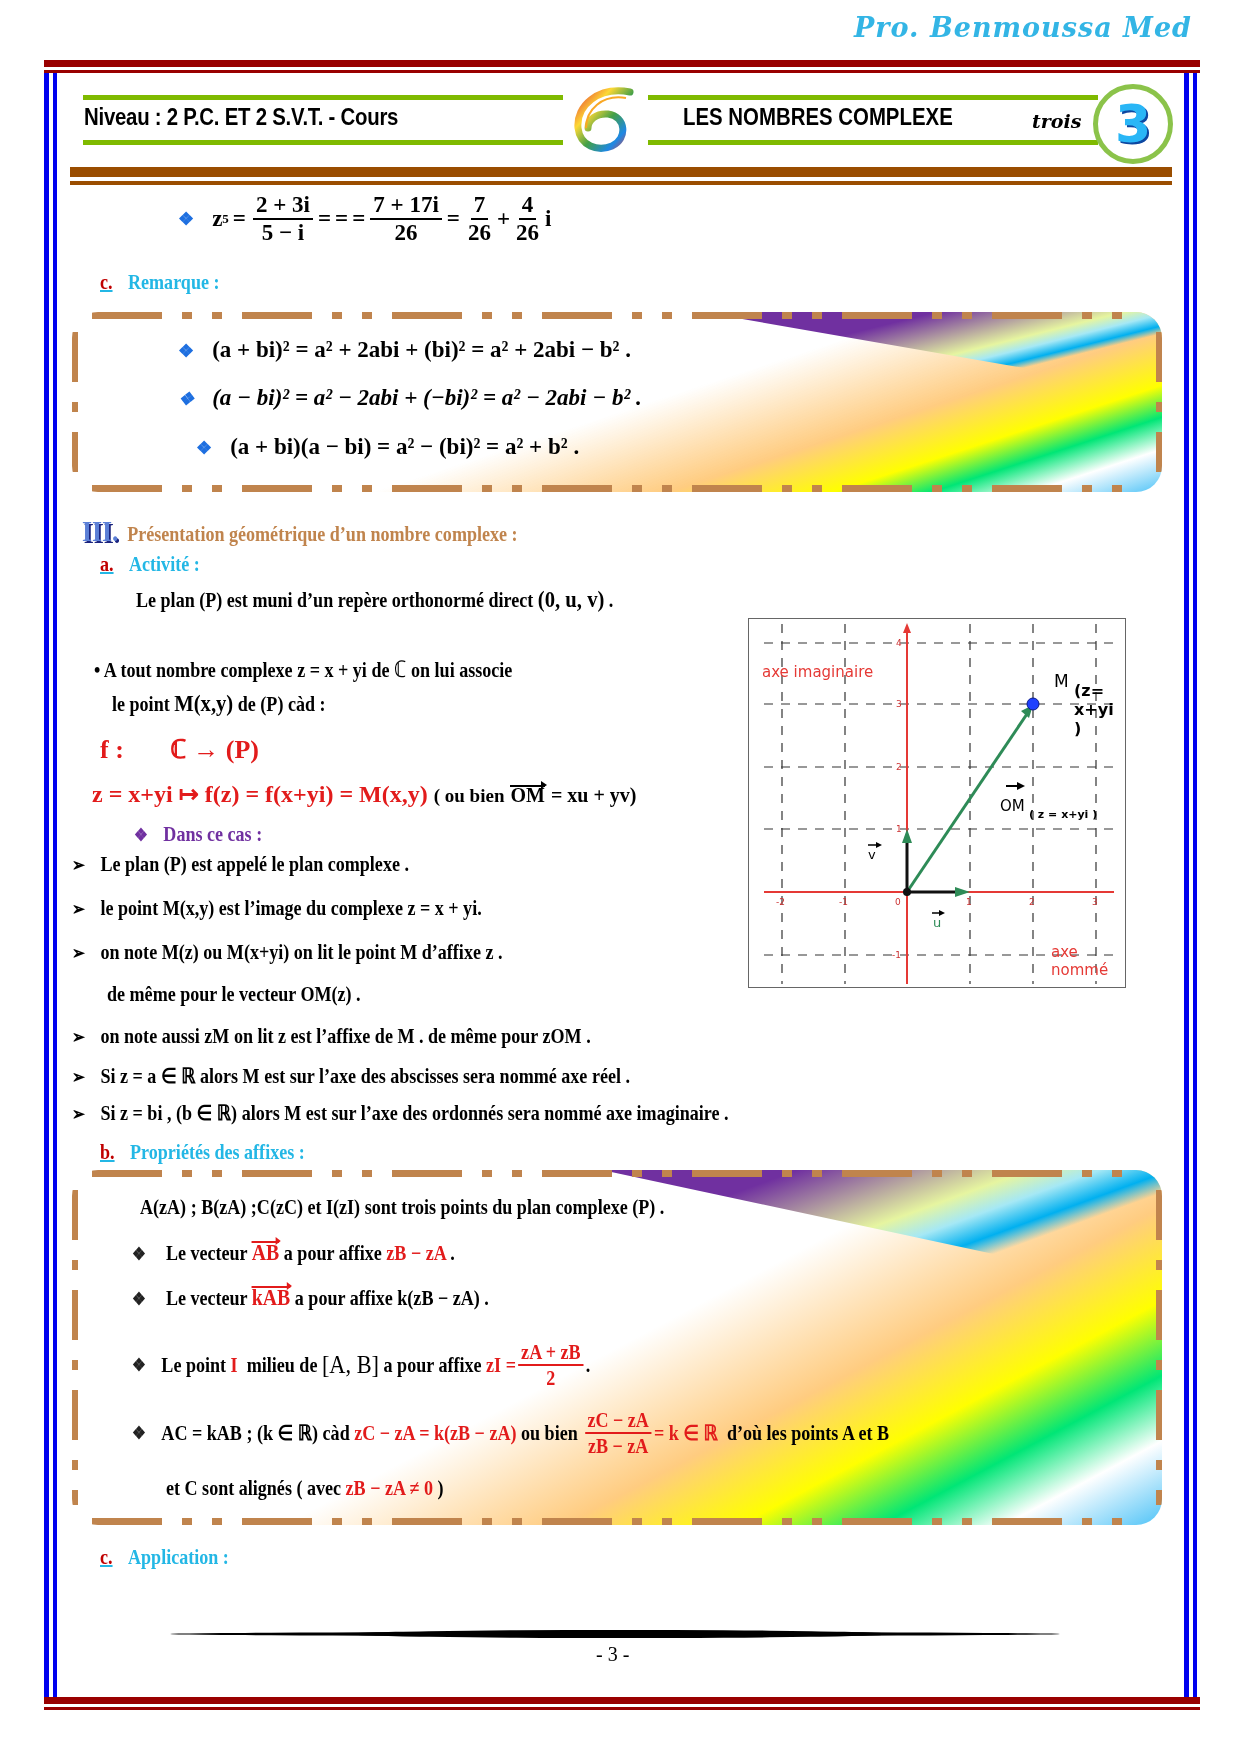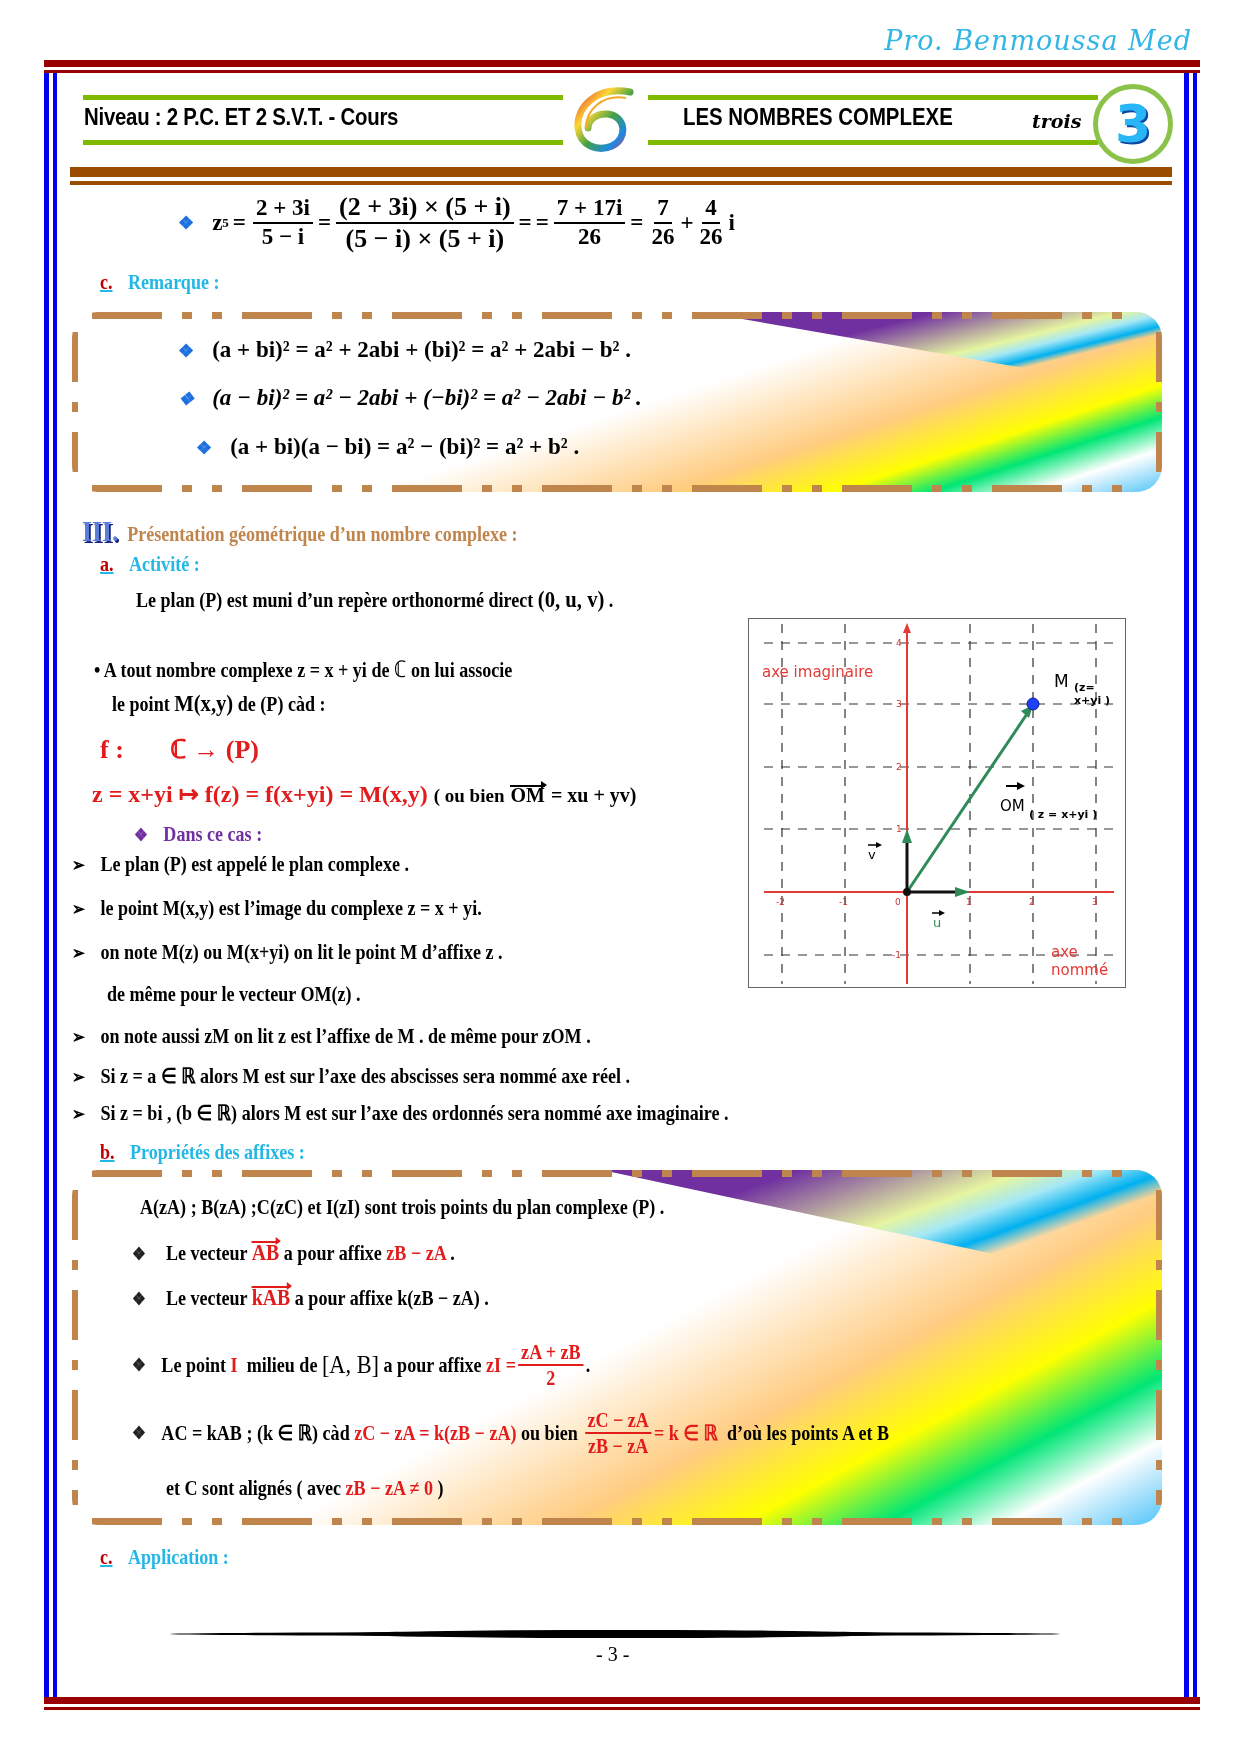--- a/index.html
+++ b/index.html
@@ -1,21 +1,21 @@
 <!DOCTYPE html>
 <html><head>
 <meta charset="utf-8">
 <style>
   * { box-sizing: border-box; margin: 0; padding: 0; }
   html, body { width: 1240px; height: 1754px; background: #ffffff; overflow: hidden; }
   body { position: relative; font-family: "Liberation Serif", serif; color: #000; }
   .abs { position: absolute; }
 
   
-  .signature { right: 48px; top: 25px; font-family: "DejaVu Serif", serif; font-style: italic; font-weight: normal; font-size: 27px; color: #33b5e5; letter-spacing: 1px; text-align: right; }
+  .signature { right: 48px; top: 12px; font-family: "DejaVu Serif", serif; font-style: italic; font-weight: bold; font-size: 27px; color: #33b5e5; letter-spacing: 1px; text-align: right; }
 
   
   .bar-top1 { left: 44px; top: 60px; width: 1156px; height: 7px; background: #990000; }
   .bar-top2 { left: 44px; top: 70px; width: 1156px; height: 3px; background: #990000; }
   .bar-bot1 { left: 44px; top: 1697px; width: 1156px; height: 7px; background: #990000; }
   .bar-bot2 { left: 44px; top: 1707px; width: 1156px; height: 3px; background: #990000; }
   .vbar { top: 73px; height: 1624px; width: 16px; }
   .vbar.left { left: 44px; }
   .vbar.right { left: 1184px; }
   .vbar::before, .vbar::after { content: ""; position: absolute; top: 0; bottom: 0; background: #0000ee; }
@@ -110,24 +110,20 @@
 <div class="abs math" style="left:178px; top:192px; font-size:23px; display:flex; align-items:center;">
   <span class="diamond">❖</span>
   <span>z</span>
     <sub>5</sub>
   <span style="margin:0 4px;">=</span>
   <span class="frac">
       <span>2 + 3i</span>
       <span>5 − i</span>
     </span>
   <span style="margin:0 2px;">=</span>
-  <span class="frac big">
-      <span>(2 + 3i) × (5 + i)</span>
-      <span>(5 − i) × (5 + i)</span>
-    </span>
   <span style="margin:0 2px;">=</span>
   <span style="margin:0 2px;">=</span>
   <span class="frac">
       <span>7 + 17i</span>
       <span>26</span>
     </span>
   <span style="margin:0 2px;">=</span>
   <span class="frac">
       <span>7</span>
       <span>26</span>
@@ -236,21 +232,21 @@
     <line x1="257" y1="167" x2="272" y2="167" stroke="#000" stroke-width="2"></line>
     <polygon points="276,167 268,163 268,171" fill="#000"></polygon>
     <line x1="119" y1="226" x2="130" y2="226" stroke="#000" stroke-width="1.5"></line>
     <polygon points="133,226 127,223 127,229" fill="#000"></polygon>
     <line x1="183" y1="294" x2="193" y2="294" stroke="#000" stroke-width="1.5"></line>
     <polygon points="196,294 190,291 190,297" fill="#000"></polygon>
   </svg>
   <span class="abs" style="left:13px; top:44px; font-family:'DejaVu Sans',sans-serif; font-size:15px; color:#e53935;">axe imaginaire</span>
   <span class="abs" style="left:302px; top:324px; font-family:'DejaVu Sans',sans-serif; font-size:15px; color:#e53935;">axe nommé</span>
   <span class="abs" style="left:305px; top:52px; font-family:'DejaVu Sans',sans-serif; font-size:17px;">M</span>
-  <span class="abs" style="left:325px; top:62px; font-family:'DejaVu Sans',sans-serif; font-size:11px; font-weight:bold;">(z= x+yi )</span>
+  <span class="abs" style="left:325px; top:62px; font-family:'DejaVu Sans',sans-serif; font-size:16px; font-weight:bold;">(z= x+yi )</span>
   <span class="abs" style="left:251px; top:178px; font-family:'DejaVu Sans',sans-serif; font-size:15px;">OM</span>
   <span class="abs" style="left:280px; top:189px; font-family:'DejaVu Sans',sans-serif; font-size:11px; font-weight:bold;">( z = x+yi )</span>
   <span class="abs" style="left:119px; top:228px; font-family:'DejaVu Sans',sans-serif; font-size:13px;">v</span>
   <span class="abs" style="left:184px; top:296px; font-family:'DejaVu Sans',sans-serif; font-size:13px; color:#2e8b57;">u</span>
   <span class="abs gridlbl" style="left:27px; top:278px;">-2</span>
   <span class="abs gridlbl" style="left:90px; top:278px;">-1</span>
   <span class="abs gridlbl" style="left:146px; top:278px;">0</span>
   <span class="abs gridlbl" style="left:217px; top:278px;">1</span>
   <span class="abs gridlbl" style="left:280px; top:278px;">2</span>
   <span class="abs gridlbl" style="left:343px; top:278px;">3</span>

